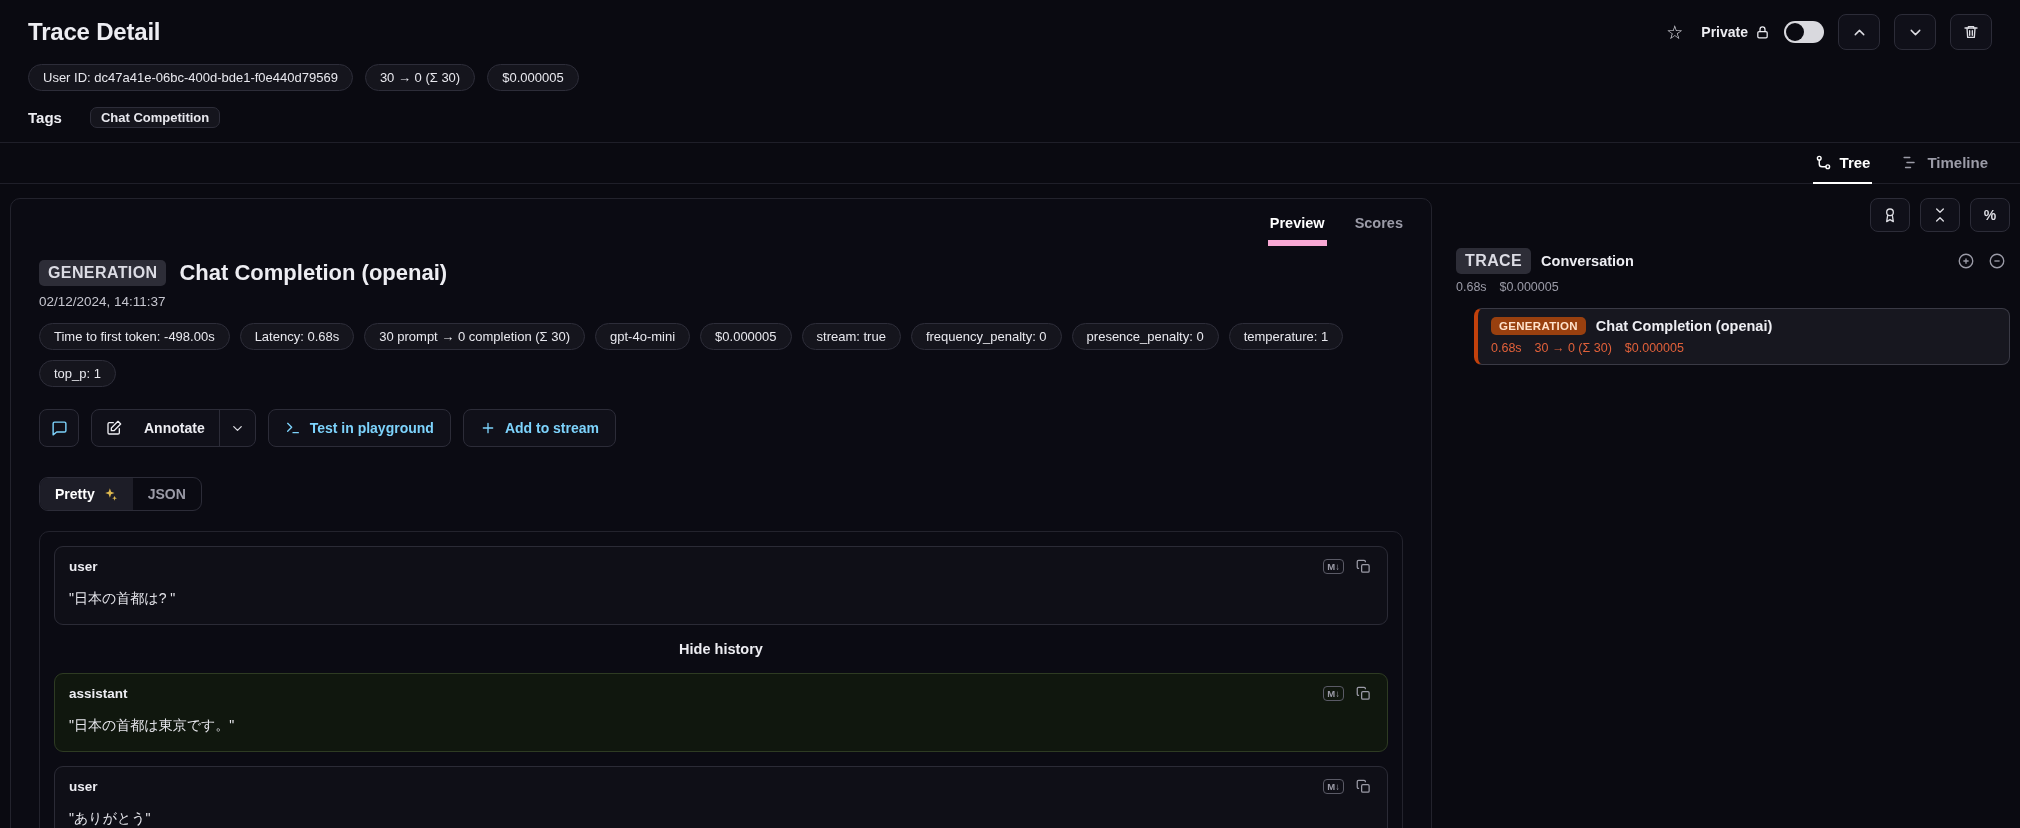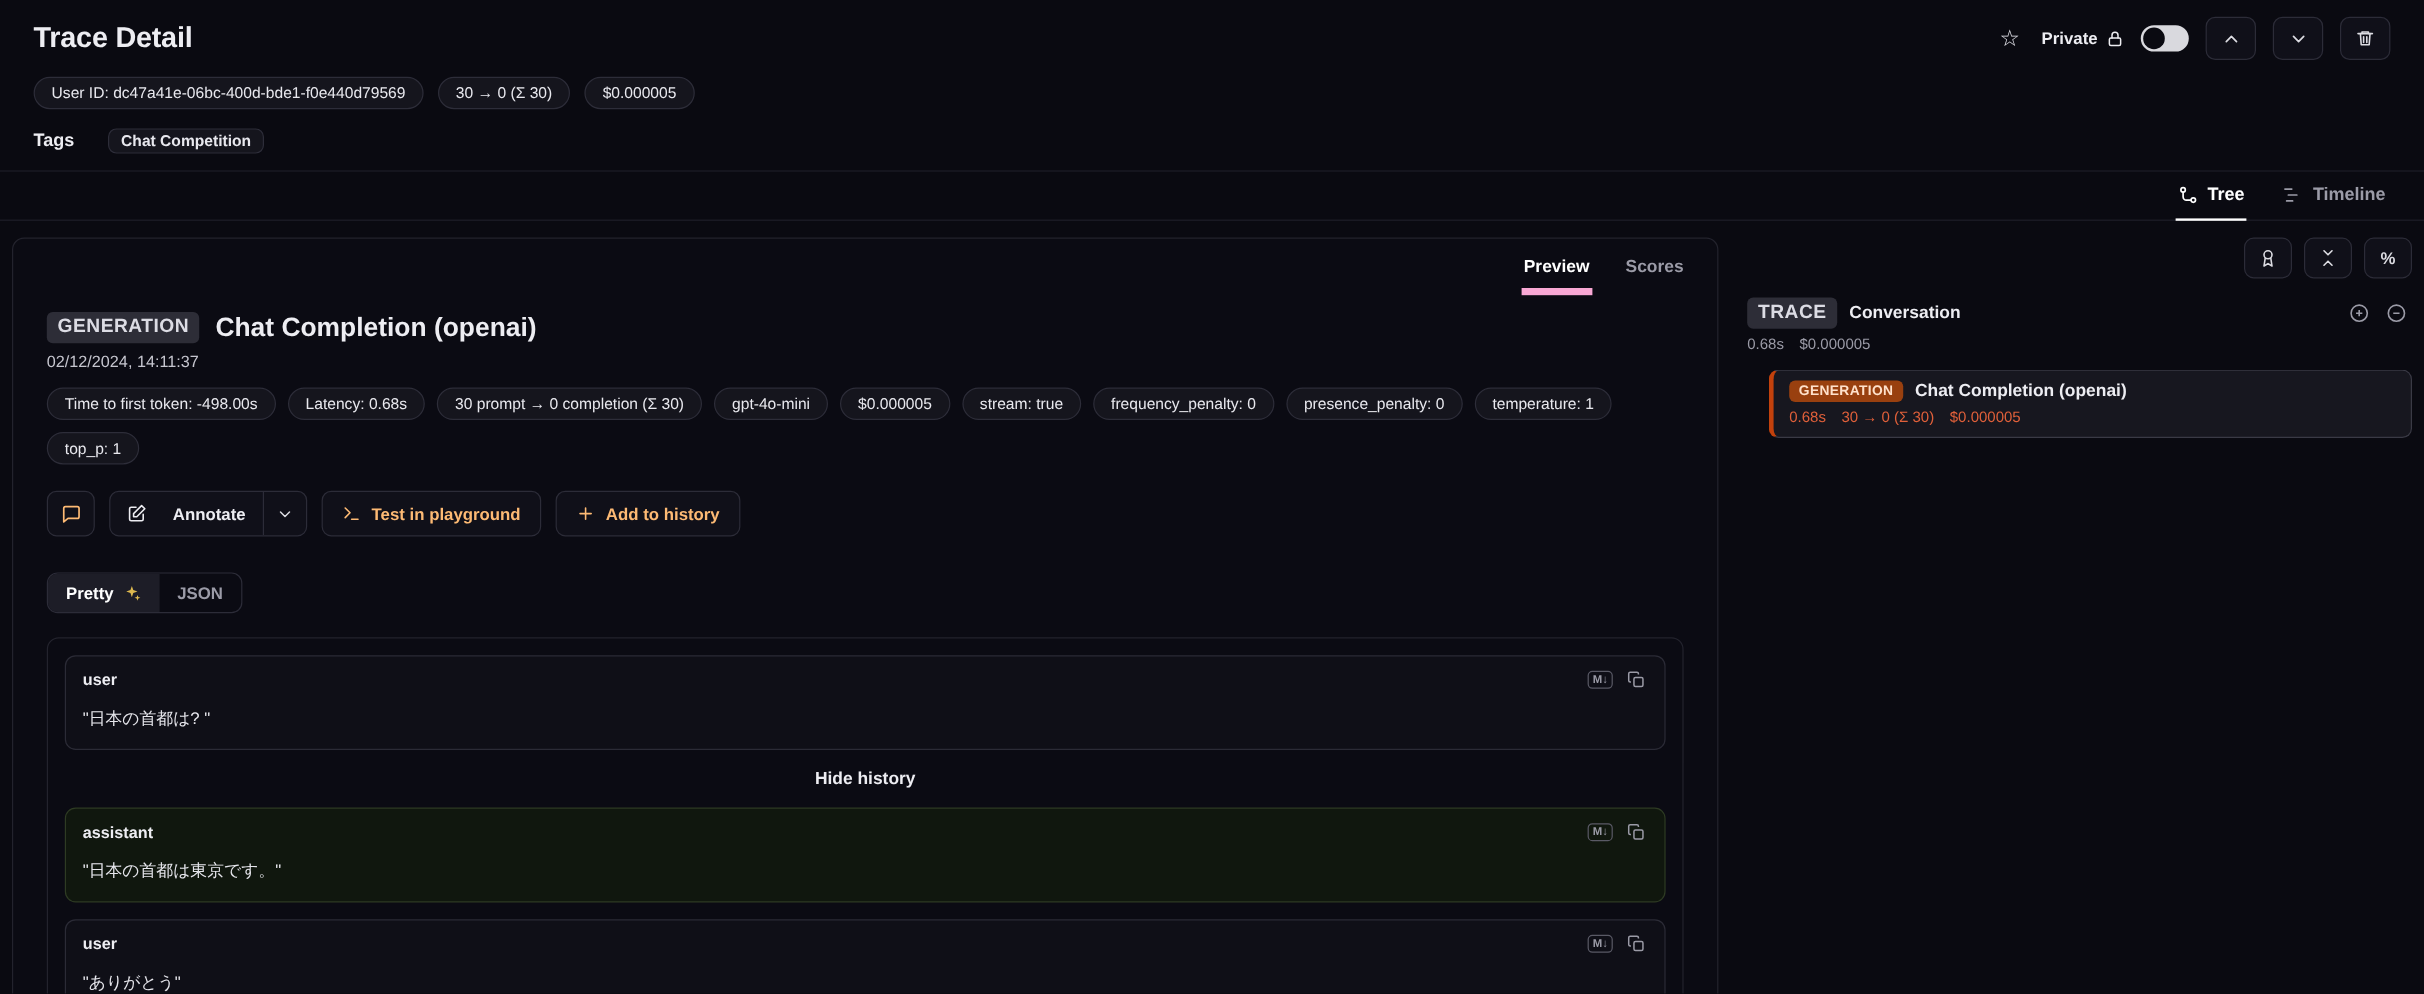--- a/index.html
+++ b/index.html
@@ -51,21 +51,21 @@
 
   .gen-header { display: flex; align-items: center; gap: 13px; padding: 14px 28px 0; }
   .type-badge { background: #2d2d37; color: #dcdce4; font-size: 16px; font-weight: 700; letter-spacing: 0.4px; padding: 4px 9px; border-radius: 5px; }
   .gen-title { font-size: 22px; font-weight: 700; }
   .timestamp { padding: 8px 28px 0; font-size: 13.5px; color: #c6c6cf; }
 
   .stat-row { display: flex; align-items: center; gap: 10px; padding: 14px 28px 0; }
   .stat-row.second { padding-top: 10px; }
 
   .actions-row { display: flex; align-items: center; gap: 12px; padding: 22px 28px 0; }
-  .btn { display: inline-flex; align-items: center; gap: 9px; height: 38px; padding: 0 16px; background: #101019; border: 1px solid #2c2c38; border-radius: 8px; color: #fdba74; font-size: 14px; font-weight: 600; cursor: pointer; }
+  .btn { display: inline-flex; align-items: center; gap: 9px; height: 38px; padding: 0 16px; background: #101019; border: 1px solid #2c2c38; border-radius: 8px; color: #7dd3fc; font-size: 14px; font-weight: 600; cursor: pointer; }
   .btn.icon-only { width: 40px; padding: 0; justify-content: center; }
   .split { display: inline-flex; align-items: stretch; height: 38px; background: #101019; border: 1px solid #2c2c38; border-radius: 8px; overflow: hidden; }
   .split-main { display: flex; align-items: center; gap: 22px; padding: 0 14px; background: none; border: none; color: #ededf2; font-size: 14px; font-weight: 600; cursor: pointer; }
   .split-chev { display: flex; align-items: center; padding: 0 10px; border: none; border-left: 1px solid #2c2c38; background: none; color: #dcdce2; cursor: pointer; }
 
   .format-toggle { display: inline-flex; margin: 30px 28px 0; border: 1px solid #2c2c38; border-radius: 9px; overflow: hidden; }
   .seg { display: flex; align-items: center; gap: 8px; padding: 8px 15px; font-size: 14px; font-weight: 600; color: #9b9ba7; cursor: pointer; background: transparent; border: none; }
   .seg.active { background: #1d1d27; color: #fff; }
   .sparkle { color: #ddb84f; }
 
@@ -240,21 +240,21 @@
             </svg>
         </span>
         <span>Test in playground</span>
       </button>
       <button class="btn">
         <span>
           <svg width="16" height="16" viewBox="0 0 24 24" fill="none" stroke="currentColor" stroke-width="2" stroke-linecap="round">
               <path d="M12 5v14M5 12h14"></path>
             </svg>
         </span>
-        <span>Add to history</span>
+        <span>Add to stream</span>
       </button>
     </div>
 
     <div class="format-toggle">
       <button class="seg active">
         <span>Pretty</span>
         <span class="sparkle">
           <svg width="15" height="15" viewBox="0 0 24 24" fill="currentColor">
               <path d="M11 2l1.9 5.6L18.5 9.5l-5.6 1.9L11 17l-1.9-5.6L3.5 9.5l5.6-1.9z"></path>
               <path d="M18.5 14l1 2.9 2.9 1-2.9 1-1 2.9-1-2.9-2.9-1 2.9-1z"></path>

